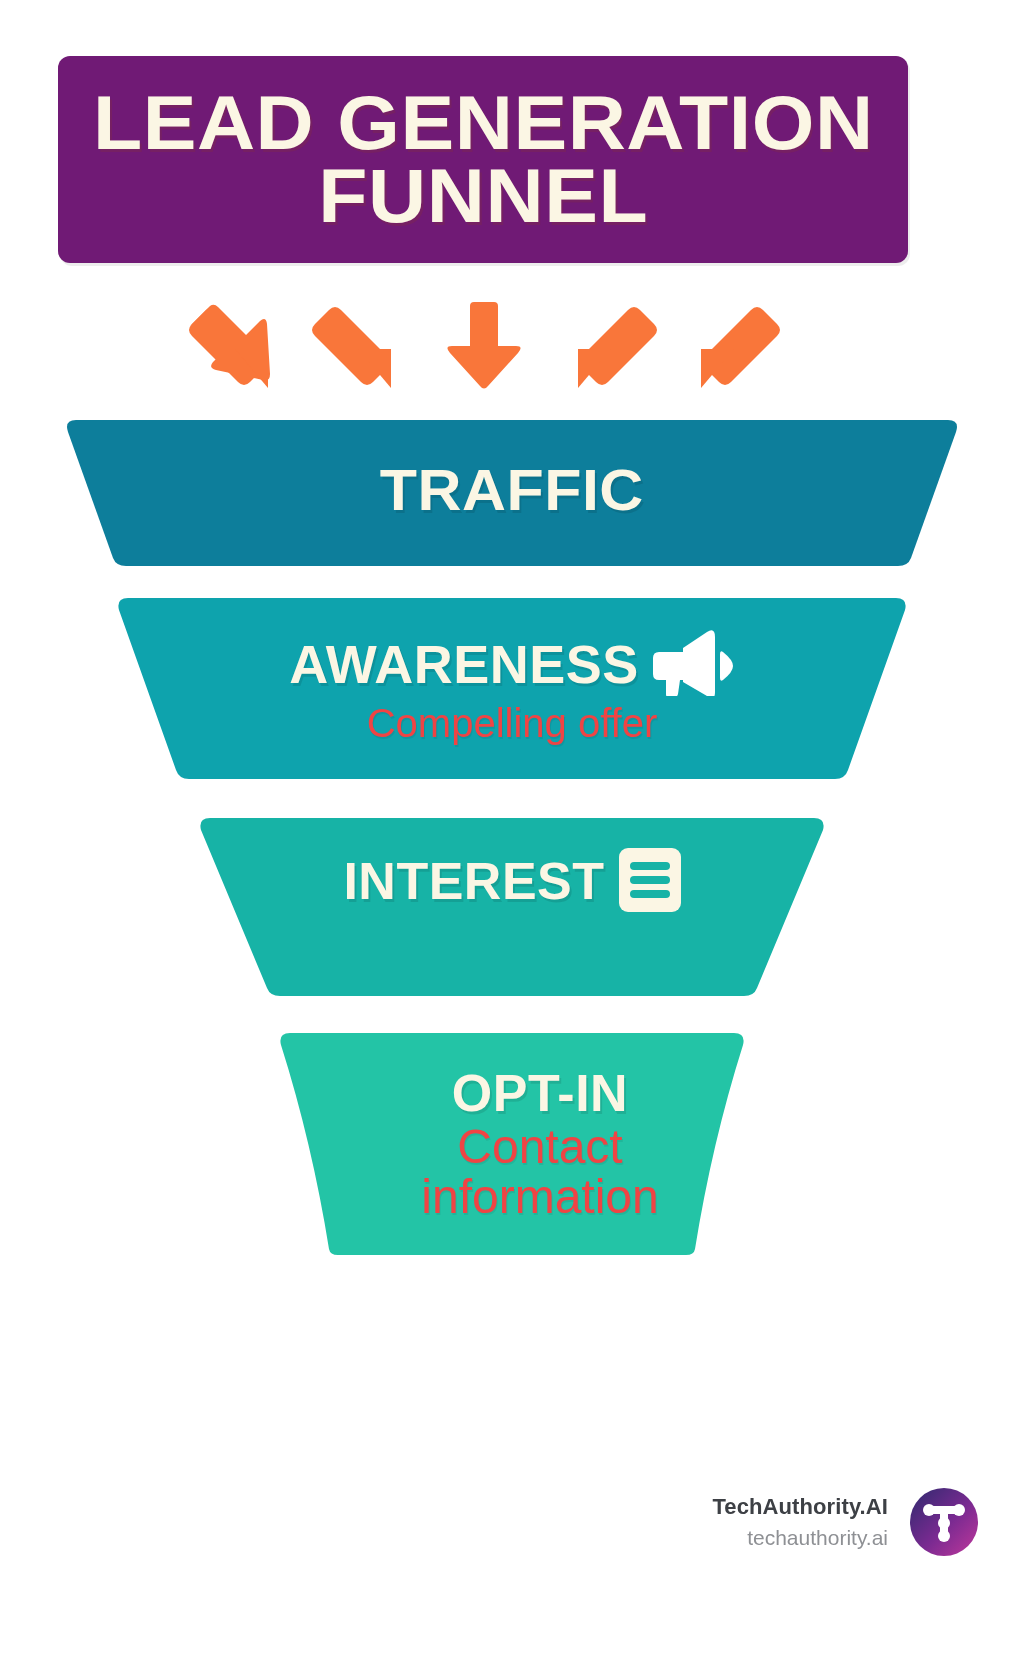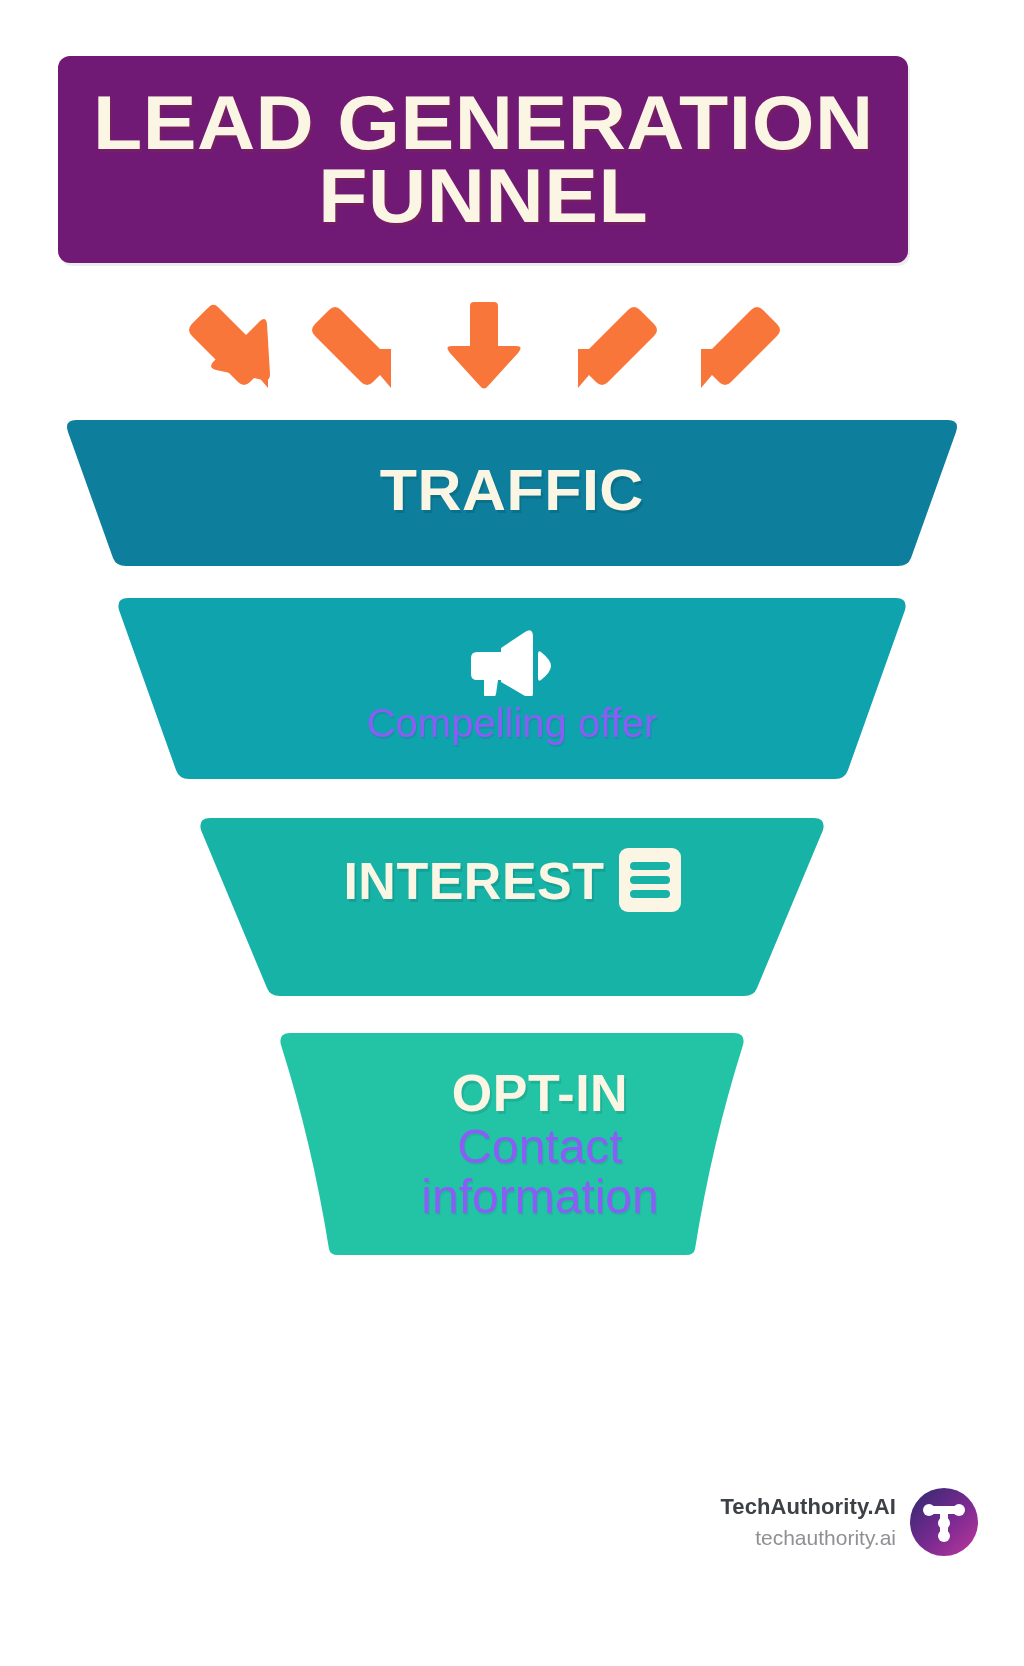--- a/index.html
+++ b/index.html
@@ -75,21 +75,21 @@
     pointer-events: none;
   }
   .stage-title {
     color: #fbf6e4;
     font-weight: bold;
     letter-spacing: 0.5px;
     text-shadow: 2px 3px 0 rgba(0,0,0,0.10);
     line-height: 1.02;
   }
   .stage-sub {
-    color: #8b5cf6;
+    color: #ef4444;
     font-weight: normal;
     line-height: 1.05;
     text-shadow: 1px 2px 0 rgba(0,0,0,0.07);
   }
   .title-row {
     display: flex;
     align-items: center;
     justify-content: center;
     gap: 14px;
     text-align: right;
@@ -107,21 +107,21 @@
 
   .stage-icon { display: inline-block; vertical-align: middle; }
 
   
   #footer {
     position: absolute;
     right: 46px;
     top: 1488px;
     display: flex;
     align-items: center;
-    gap: 14px;
+    gap: 22px;
   }
   #footer-text { text-align: right; }
   #brand-name {
     font-size: 22px;
     font-weight: bold;
     color: #3d4045;
     letter-spacing: 0.1px;
   }
   #brand-url {
     font-size: 21px;
@@ -178,20 +178,21 @@
       </div>
     </div>
   </div>
 
   <div class="stage" id="stage-awareness" style="top:180px; height:200px;">
     <svg class="stage-svg" width="1024" height="200" viewBox="0 0 1024 200">
       <path d="M128 8 Q116 8 119 20 L176 180 Q179 189 189 189 L835 189 Q845 189 848 180 L905 20 Q908 8 896 8 Z" fill="#0ea3ad"></path>
     </svg>
     <div class="stage-content" style="top:40px;">
       <div class="title-row">
+        <span class="stage-title">AWARENESS</span>
         <span class="stage-icon">
           <svg width="82" height="66" viewBox="0 0 82 66">
             <path d="M6 22 Q0 22 0 28 L0 44 Q0 50 6 50 L30 50 L30 22 Z" fill="#ffffff"></path>
             <path d="M30 18 L54 2 Q62 -3 62 7 L62 62 Q62 72 54 66 L30 52 Z" fill="#ffffff"></path>
             <path d="M13 50 L27 50 L25 64 Q24 68 20 68 L17 68 Q13 68 13 64 Z" fill="#ffffff"></path>
             <path d="M70 22 Q80 30 80 36 Q80 42 70 50 Q67 52 67 48 L67 24 Q67 20 70 22 Z" fill="#ffffff"></path>
           </svg>
         </span>
       </div>
       <div class="stage-sub">Compelling offer</div>

